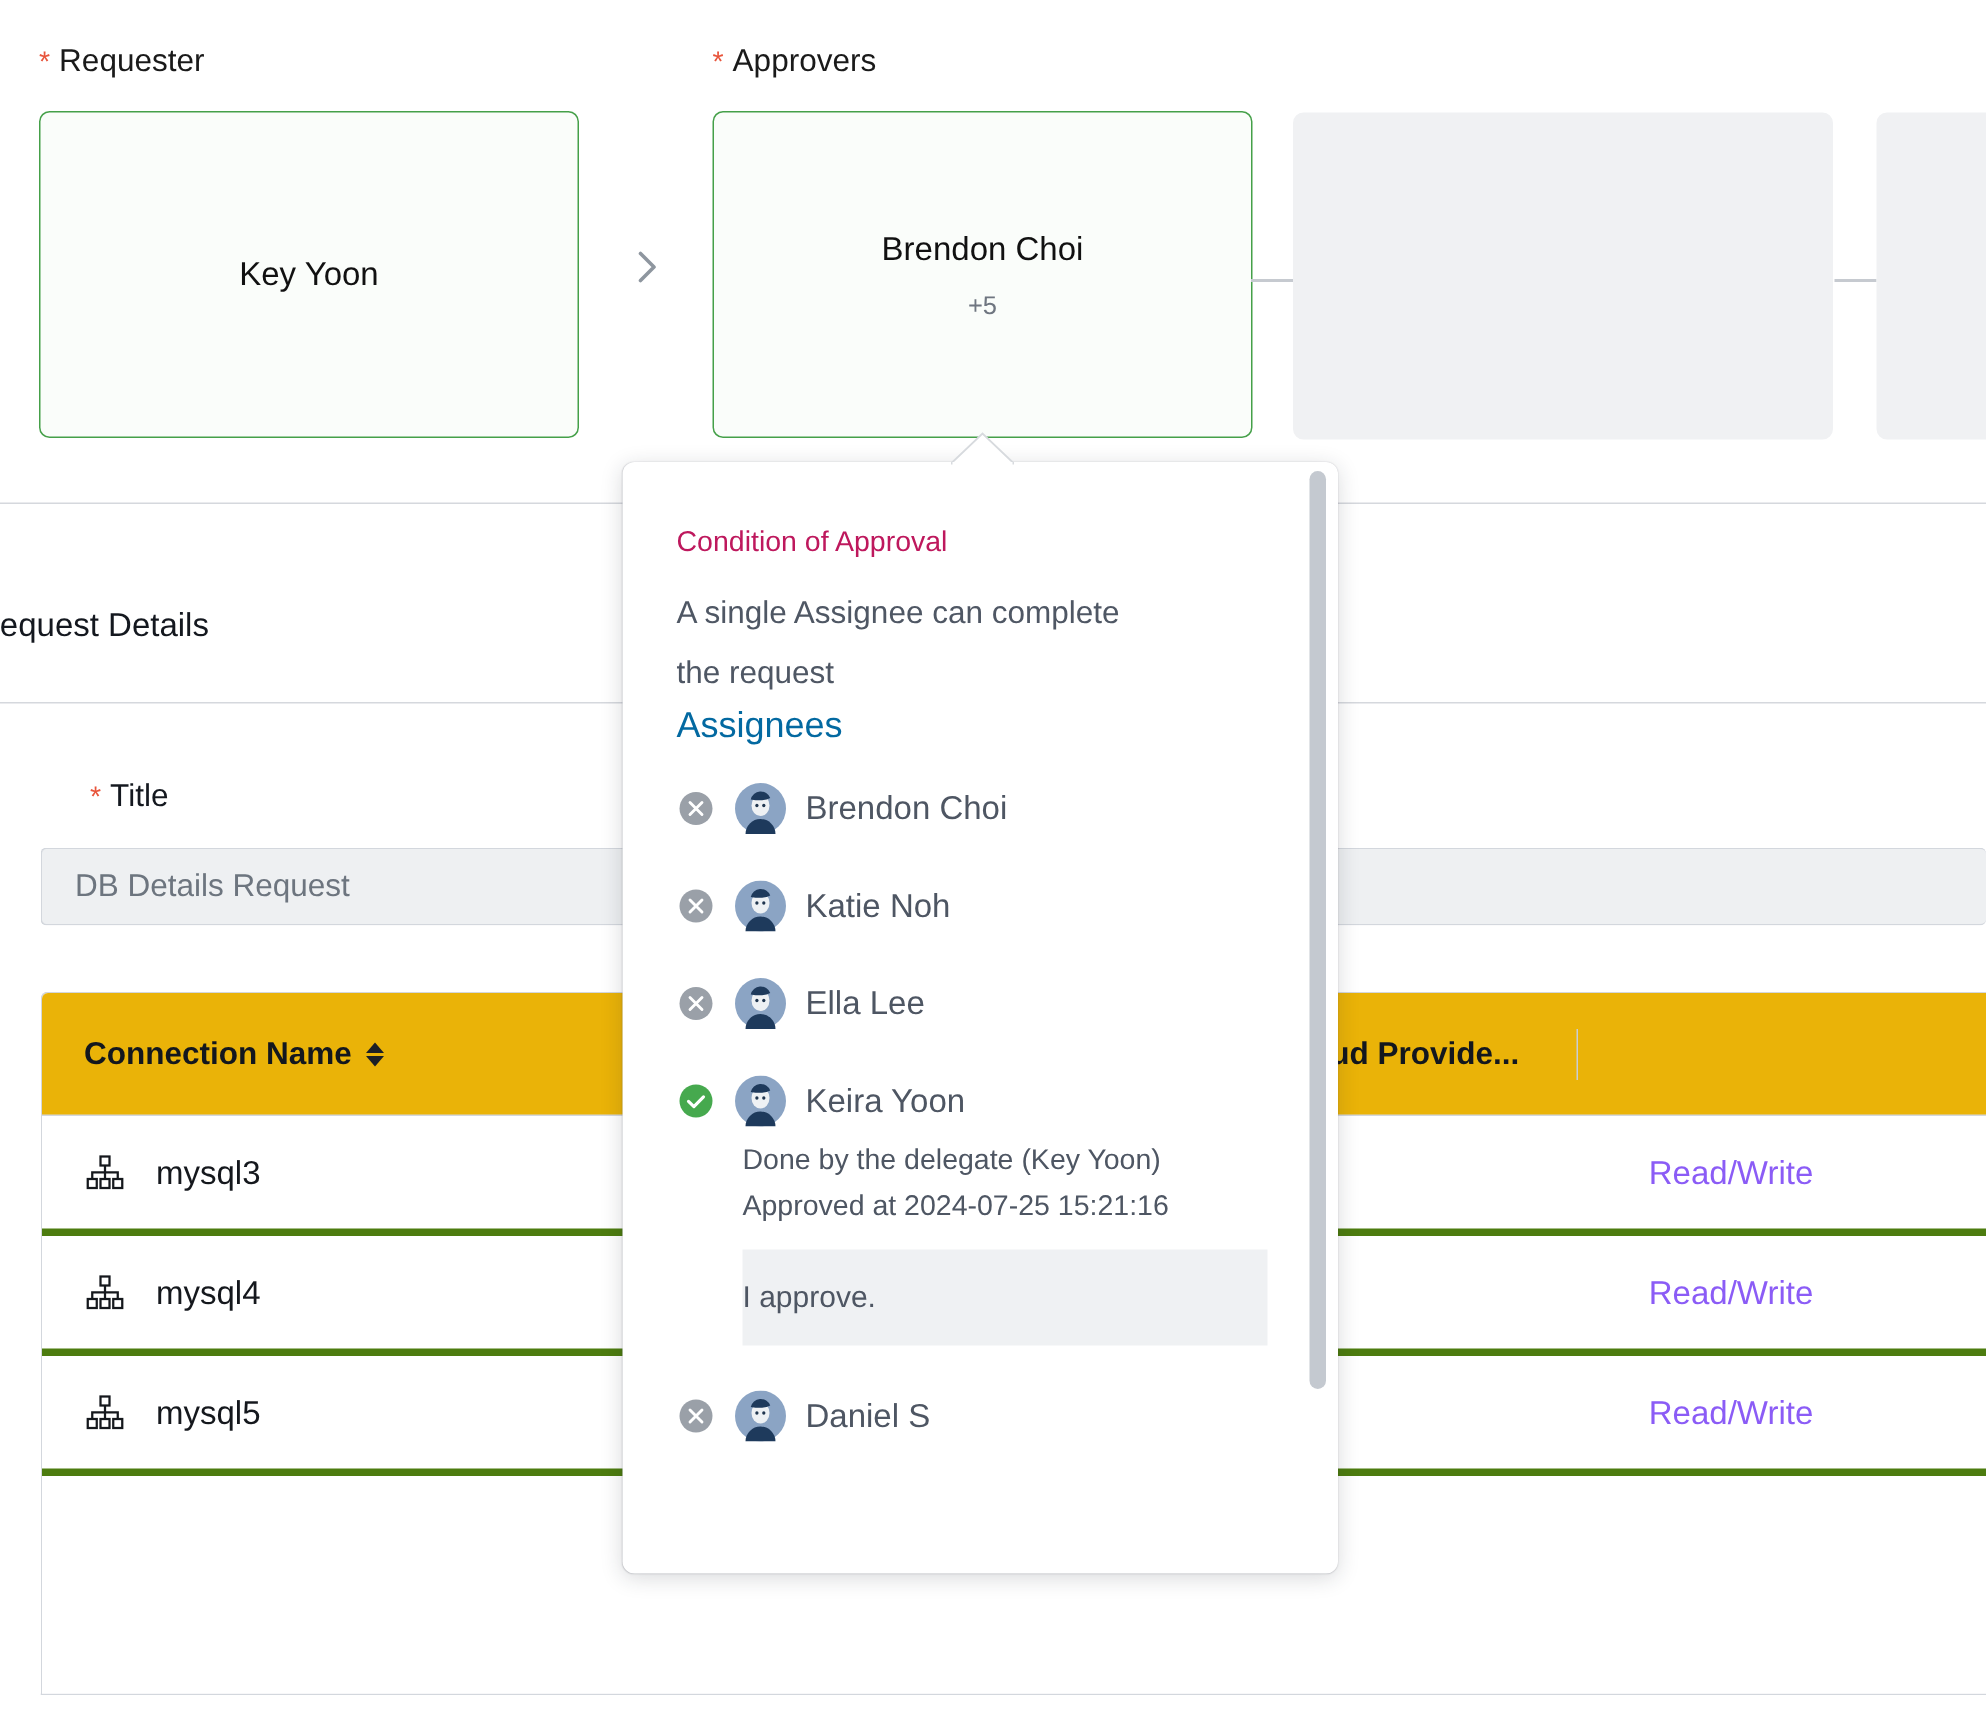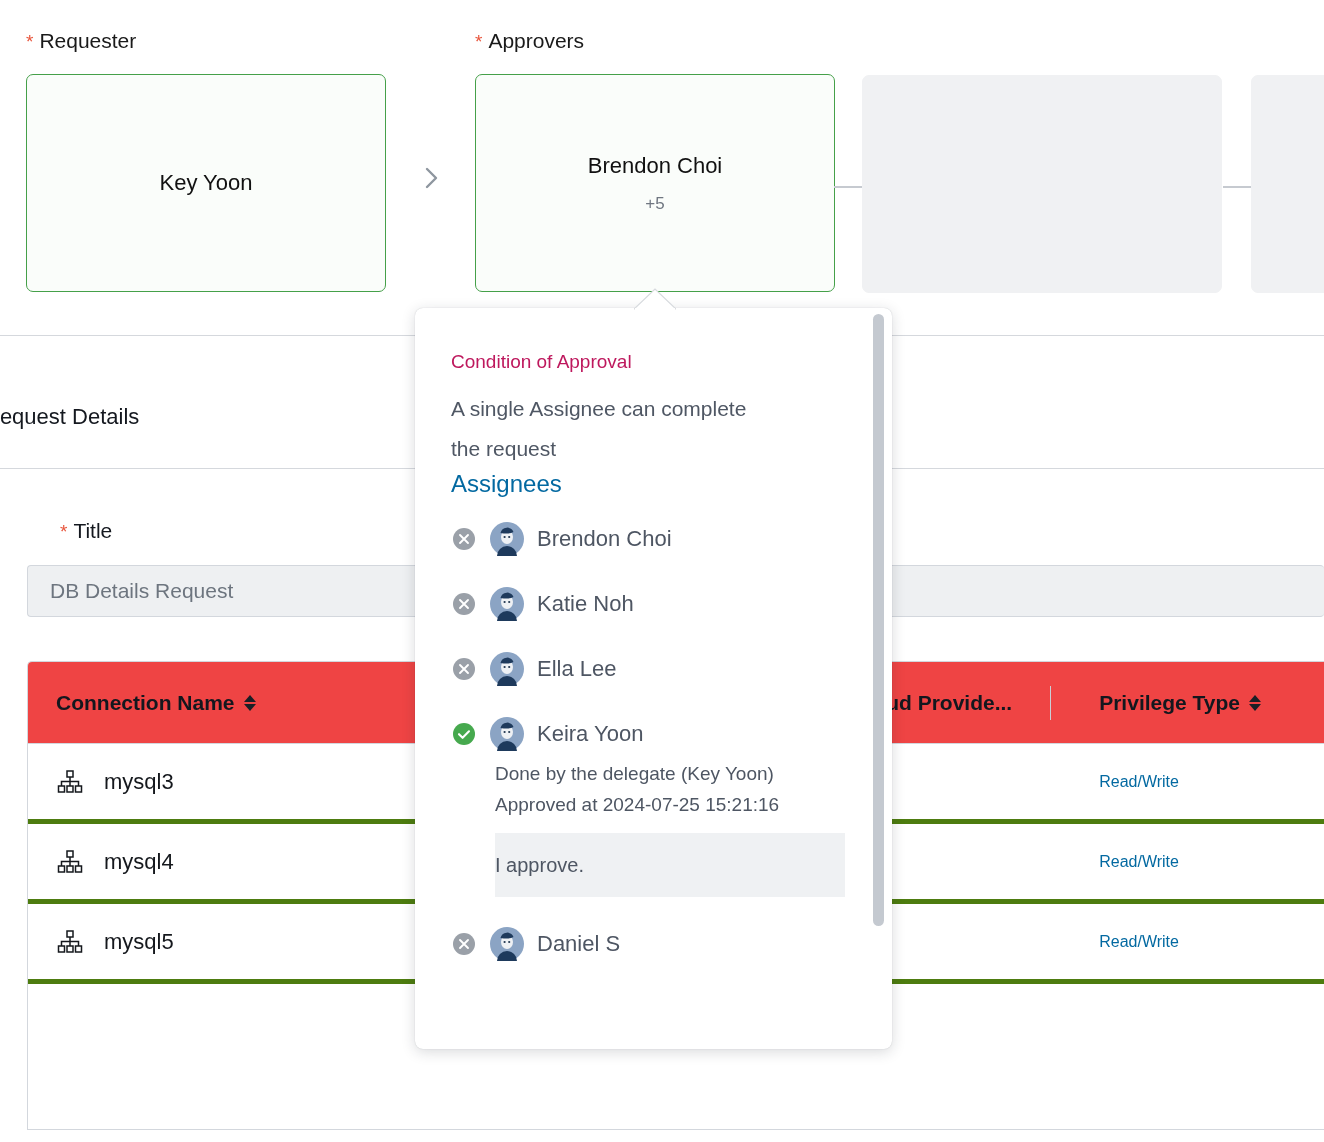--- a/index.html
+++ b/index.html
@@ -157,21 +157,21 @@
     width: 1297px;
     border: 1px solid #d3d7dd;
     border-right: none;
     border-radius: 5px 0 0 0;
     overflow: hidden;
   }
 
   .tbl-head {
     display: flex;
     height: 82px;
-    background: #ef4444;
+    background: #eab308;
     align-items: center;
     border-bottom: 1px solid #d3d7dd;
   }
   .th {
     font-size: 21px;
     font-weight: bold;
     color: #13171e;
     display: flex;
     align-items: center;
     gap: 9px;
@@ -221,22 +221,22 @@
     display: flex;
     align-items: center;
     gap: 20px;
     font-size: 22px;
     color: #15181d;
   }
   .td.c-cloud { width: 198px; }
   .td.c-priv {
     width: 253px;
     padding-left: 28px;
-    font-size: 16px;
-    color: #0369a1;
+    font-size: 22px;
+    color: #8b5cf6;
   }
 
   .sitemap-icon { width: 28px; height: 28px; flex: none; }
 
   
   .popover {
     position: absolute;
     left: 415px;
     top: 308px;
     width: 477px;
@@ -400,27 +400,20 @@
       <div class="th c-name">
         <span>Connection Name</span>
         <span class="sorter">
             <i class="up"></i>
             <i class="down"></i>
           </span>
       </div>
       <div class="th c-cloud">
         <span>oud Provide...</span>
         <span class="col-div"></span>
-      </div>
-      <div class="th c-priv">
-        <span>Privilege Type</span>
-        <span class="sorter">
-            <i class="up"></i>
-            <i class="down"></i>
-          </span>
       </div>
     </div>
 
     <div class="tbl-row">
       <div class="td c-name">
         <span class="sitemap-icon">
           <svg width="28" height="28" viewBox="0 0 28 28">
             <rect x="11" y="3" width="6" height="6" fill="none" stroke="#15181d" stroke-width="1.5"></rect>
             <rect x="2.5" y="18" width="6" height="6" fill="none" stroke="#15181d" stroke-width="1.5"></rect>
             <rect x="11" y="18" width="6" height="6" fill="none" stroke="#15181d" stroke-width="1.5"></rect>

